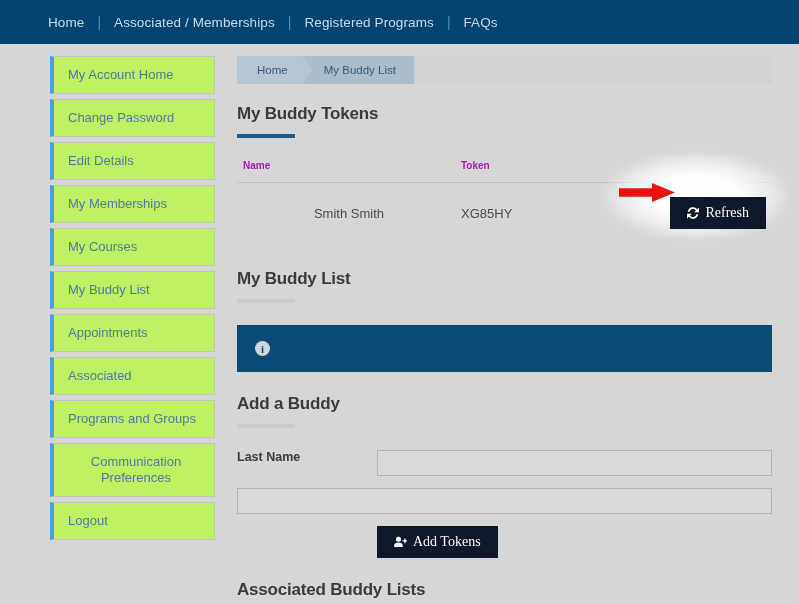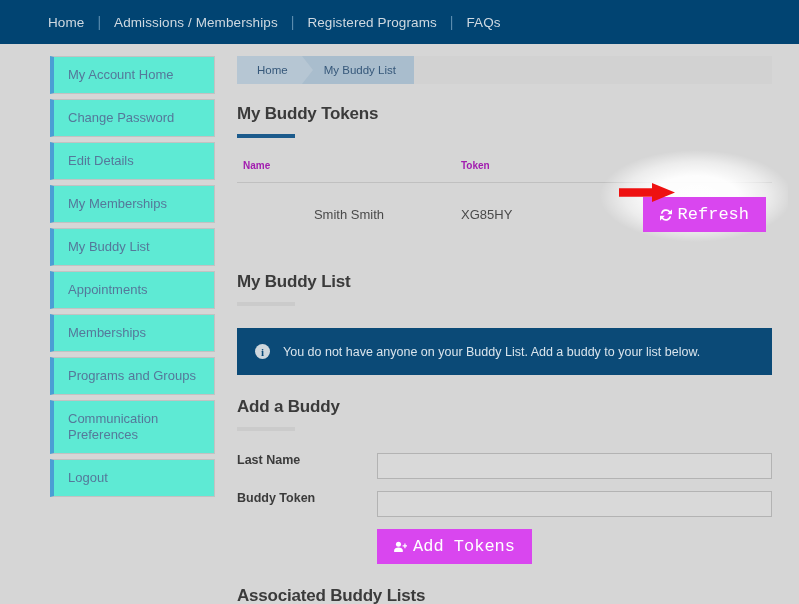--- a/index.html
+++ b/index.html
@@ -53,34 +53,34 @@
   }
 
   
   .sidebar {
     width: 165px;
     margin-left: 50px;
     flex: 0 0 165px;
   }
   .side-item {
     display: block;
-    background: #5eead4;
+    background: #bef264;
     border: 1px solid #c2c2c2;
     border-left: 4px solid #4a9fd4;
     color: #55789a;
     font-size: 13px;
     line-height: 1.25;
     padding: 9px 10px 9px 14px;
     margin-bottom: 5px;
     text-decoration: none;
     min-height: 38px;
     display: flex;
     align-items: center;
   }
-  .side-item.two-line { min-height: 54px; }
+  .side-item.two-line { min-height: 54px; text-align: center; }
 
   
   .main {
     flex: 1;
     margin-left: 22px;
     margin-right: 27px;
     position: relative;
   }
 
   
@@ -152,25 +152,25 @@
   }
   .col-name { width: 218px; text-align: center; }
   .col-token { width: auto; }
   .col-action { text-align: right; padding-right: 6px !important; }
 
   
   .btn {
     display: inline-flex;
     align-items: center;
     gap: 6px;
-    background: #d946ef;
+    background: #0f172a;
     border: none;
     color: #ffffff;
-    font-family: Liberation Mono, monospace;
-    font-size: 17px;
+    font-family: Liberation Serif, serif;
+    font-size: 14px;
     padding: 9px 17px;
     cursor: pointer;
     line-height: 1;
   }
   .btn svg { display: block; }
 
   .btn-refresh { position: relative; z-index: 3; }
 
   
   .alert {
@@ -252,21 +252,21 @@
 </head>
 <body>
 
 <div class="navbar">
   <ul class="nav-list">
     <li>
       <a class="nav-link" href="#">Home</a>
     </li>
     <li class="nav-sep">|</li>
     <li>
-      <a class="nav-link" href="#">Admissions / Memberships</a>
+      <a class="nav-link" href="#">Associated / Memberships</a>
     </li>
     <li class="nav-sep">|</li>
     <li>
       <a class="nav-link" href="#">Registered Programs</a>
     </li>
     <li class="nav-sep">|</li>
     <li>
       <a class="nav-link" href="#">FAQs</a>
     </li>
   </ul>
@@ -281,27 +281,30 @@
     <a class="side-item" href="#">
         <span>Change Password</span>
       </a>
     <a class="side-item" href="#">
         <span>Edit Details</span>
       </a>
     <a class="side-item" href="#">
         <span>My Memberships</span>
       </a>
     <a class="side-item" href="#">
+        <span>My Courses</span>
+      </a>
+    <a class="side-item" href="#">
         <span>My Buddy List</span>
       </a>
     <a class="side-item" href="#">
         <span>Appointments</span>
       </a>
     <a class="side-item" href="#">
-        <span>Memberships</span>
+        <span>Associated</span>
       </a>
     <a class="side-item" href="#">
         <span>Programs and Groups</span>
       </a>
     <a class="side-item two-line" href="#">
         <span>Communication Preferences</span>
       </a>
     <a class="side-item" href="#">
         <span>Logout</span>
       </a>
@@ -341,32 +344,30 @@
           </td>
         </tr>
       </tbody>
     </table>
 
     <h2 class="sec-head mt-gap">My Buddy List</h2>
     <div class="rule"></div>
 
     <div class="alert">
       <span class="info-icon">i</span>
-      <span>You do not have anyone on your Buddy List. Add a buddy to your list below.</span>
     </div>
 
     <h2 class="sec-head">Add a Buddy</h2>
     <div class="rule"></div>
 
     <div class="form-row">
       <label class="form-label">Last Name</label>
       <input class="form-input" type="text" placeholder="" style="">
     </div>
     <div class="form-row">
-      <label class="form-label">Buddy Token</label>
       <input class="form-input" type="text" placeholder="" style="">
     </div>
     <div class="form-actions">
       <button class="btn" type="button">
         <span>
           <svg width="13" height="12" viewBox="0 0 18 16" fill="#ffffff" aria-hidden="true">
             <circle cx="6.2" cy="4.2" r="3.5"></circle>
             <path d="M6.2 8.6c-3.3 0-6 1.7-6 3.8V15h12v-2.6c0-2.1-2.7-3.8-6-3.8z"></path>
             <path d="M14.3 3.1h1.7v2.4h2.4v1.7h-2.4v2.4h-1.7V7.2h-2.4V5.5h2.4z"></path>
           </svg>

